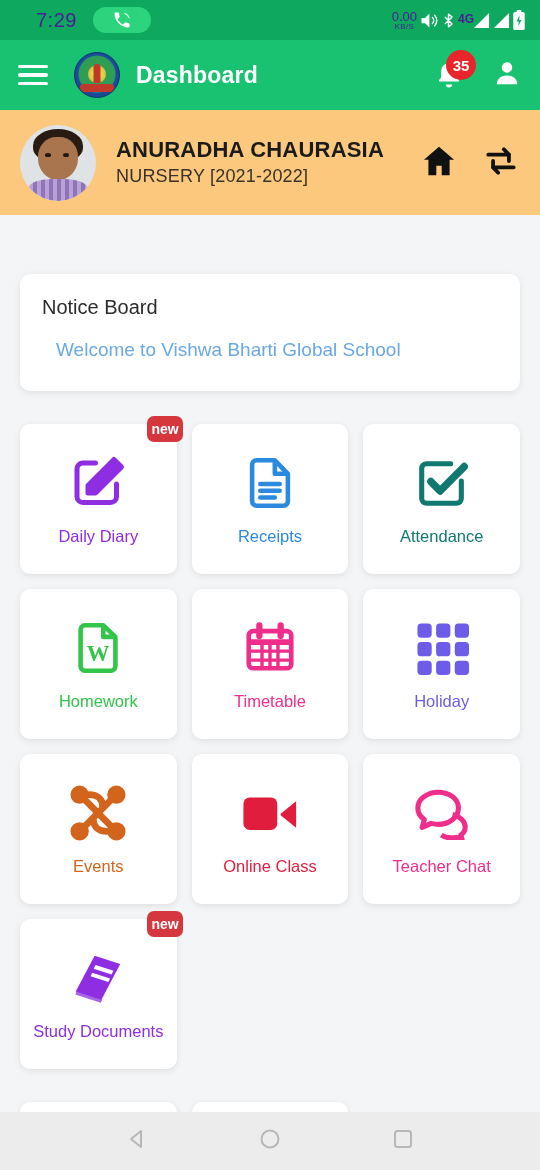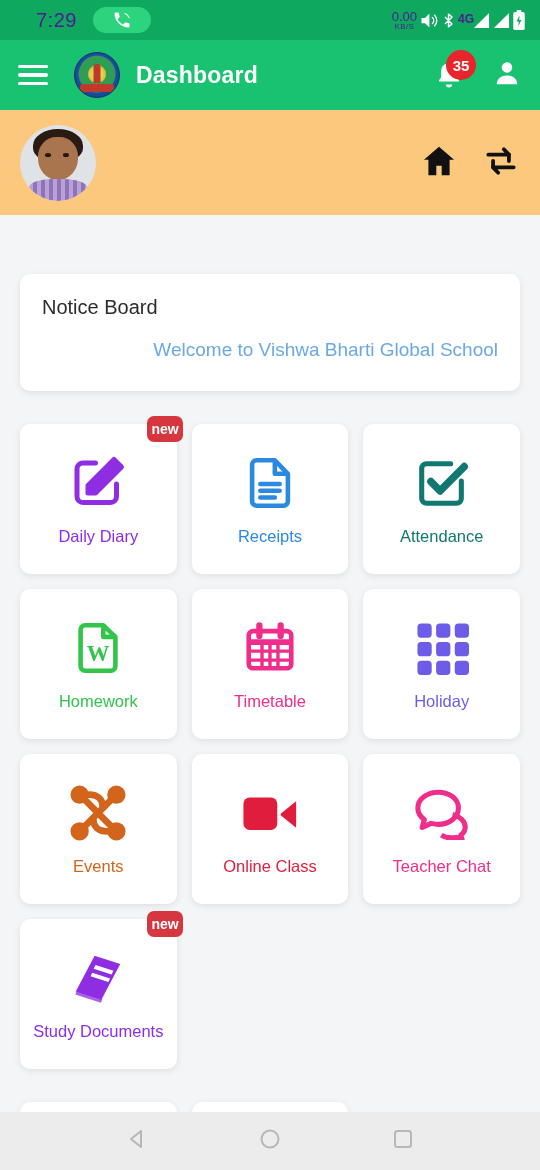--- a/index.html
+++ b/index.html
@@ -82,21 +82,21 @@
   .p-icons { margin-left:auto; display:flex; align-items:center; gap:24px; }
 
   
   .content { position:absolute; left:0; top:215px; right:0; bottom:58px; overflow:hidden; background:#f4f5f7;margin-top:35px; }
 
   .notice-card {
     margin:24px 20px 0 20px; background:#fff; border-radius:10px;
     padding:22px 22px 30px 22px; box-shadow:0 2px 7px rgba(0,0,0,.09);
   }
   .notice-title { font-size:20px; color:#2b2b2b; }
-  .notice-text { font-size:19px; color:#6aa9e3; margin-top:20px; margin-left:14px;text-align:right; }
+  .notice-text { font-size:19px; color:#6aa9e3; margin-top:20px; margin-left:14px; }
 
   .grid { margin:33px 20px 0 20px; display:grid; grid-template-columns:repeat(3,1fr); gap:15px; }
   .tile {
     background:#fff; border-radius:10px; height:150px; position:relative;
     display:flex; flex-direction:column; align-items:center; justify-content:center;
     box-shadow:0 2px 7px rgba(0,0,0,.09); cursor:pointer; overflow:visible;
   }
   .tile-icon { height:62px; display:flex; align-items:center; justify-content:center; }
   .tile-label { margin-top:12px; font-size:16.5px; text-align:center; line-height:1.25; padding:0 6px; }
   .tile-badge {
@@ -184,20 +184,24 @@
   </div>
 </div>
 
 <div class="profile">
   <div class="avatar">
     <div class="hair"></div>
       <div class="face"></div>
     <div class="eyeL"></div>
       <div class="eyeR"></div>
     <div class="shirt"></div>
+  </div>
+  <div class="p-text">
+    <div class="p-name">ANURADHA CHAURASIA</div>
+    <div class="p-class">NURSERY [2021-2022]</div>
   </div>
   <div class="p-icons">
     <span>
       <svg width="38" height="38" viewBox="0 0 24 24" fill="#111">
         <path d="M12 3L2.5 11.2h2.8V21h5V15h3.4v6h5v-9.8h2.8L12 3z"></path>
       </svg>
     </span>
     <span>
       <svg width="38" height="38" viewBox="0 0 24 24" fill="none" stroke="#111" stroke-width="2.4" stroke-linejoin="round" stroke-linecap="round">
         <path d="M4 8h13l-3.2-3.4M20 16H7l3.2 3.4"></path>

